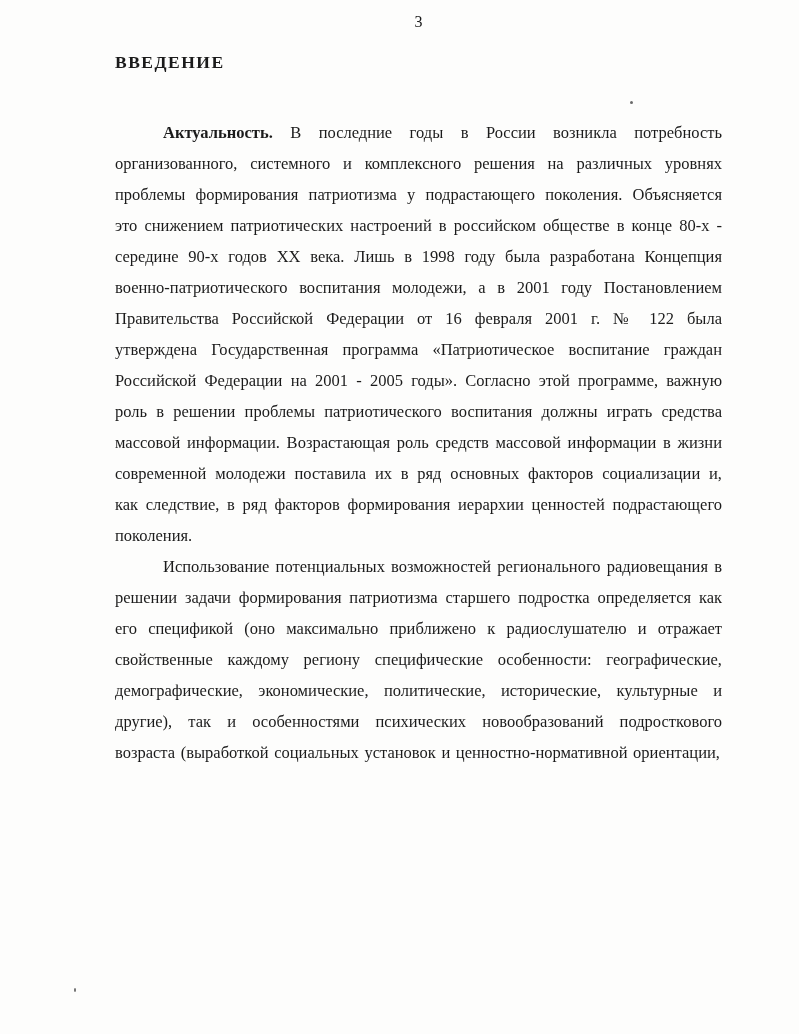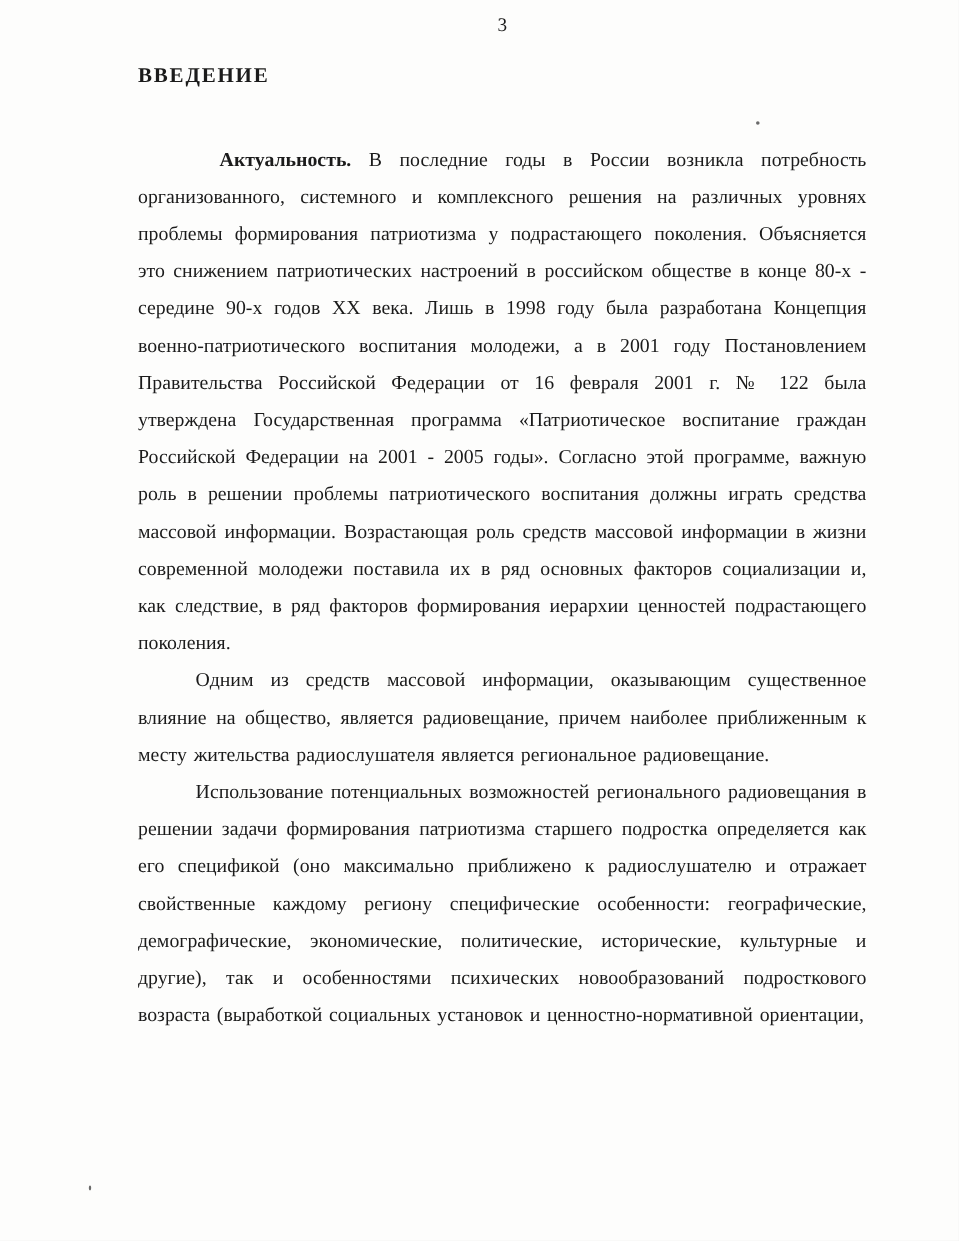--- a/index.html
+++ b/index.html
@@ -36,21 +36,20 @@
     margin: 0;
     font-size: 16.5px;
     line-height: 31px;
     text-align: justify;
     text-align-last: left;
     text-indent: 48px;
     word-spacing: 1.5px;
   }
   .doc-body p .lead {
     font-weight: bold;
-    margin-left: 20px;
   }
   .speck {
     position: absolute;
     width: 3px;
     height: 3px;
     border-radius: 50%;
     background: #6a6a6a;
   }
   .speck-1 { left: 630px; top: 101px; }
   .speck-2 { left: 74px; top: 988px; width: 2px; height: 4px; }
@@ -60,21 +59,20 @@
 
 <div class="page">
 
   <div class="page-number">3</div>
 
   <h1 class="doc-title">ВВЕДЕНИЕ</h1>
 
   <div class="doc-body">
     <p><span class="lead">Актуальность.</span><span> В последние годы в России возникла потребность организованного, системного и комплексного решения на различных уровнях проблемы формирования патриотизма у подрастающего поколения. Объясняется это снижением патриотических настроений в российском обществе в конце 80-х - середине 90-х годов XX века. Лишь в 1998 году была разработана Концепция военно-патриотического воспитания молодежи, а в 2001 году Постановлением Правительства Российской Федерации от 16 февраля 2001 г. № 122 была утверждена Государственная программа «Патриотическое воспитание граждан Российской Федерации на 2001 - 2005 годы». Согласно этой программе, важную роль в решении проблемы патриотического воспитания должны играть средства массовой информации. Возрастающая роль средств массовой информации в жизни современной молодежи поставила их в ряд основных факторов социализации и, как следствие, в ряд факторов формирования иерархии ценностей подрастающего поколения.</span></p>
 
-    <p><span>Одним из средств массовой информации, оказывающим существенное влияние на общество, является радиовещание, причем наиболее приближенным к месту жительства радиослушателя является региональное радиовещание.</span></p>
 
     <p><span>Использование потенциальных возможностей регионального радиовещания в решении задачи формирования патриотизма старшего подростка определяется как его спецификой (оно максимально приближено к радиослушателю и отражает свойственные каждому региону специфические особенности: географические, демографические, экономические, политические, исторические, культурные и другие), так и особенностями психических новообразований подросткового возраста (выработкой социальных установок и ценностно-нормативной ориентации,</span></p>
   </div>
 
   <div class="speck speck-1"></div>
   <div class="speck speck-2"></div>
 
 </div>
 
 </body></html>

